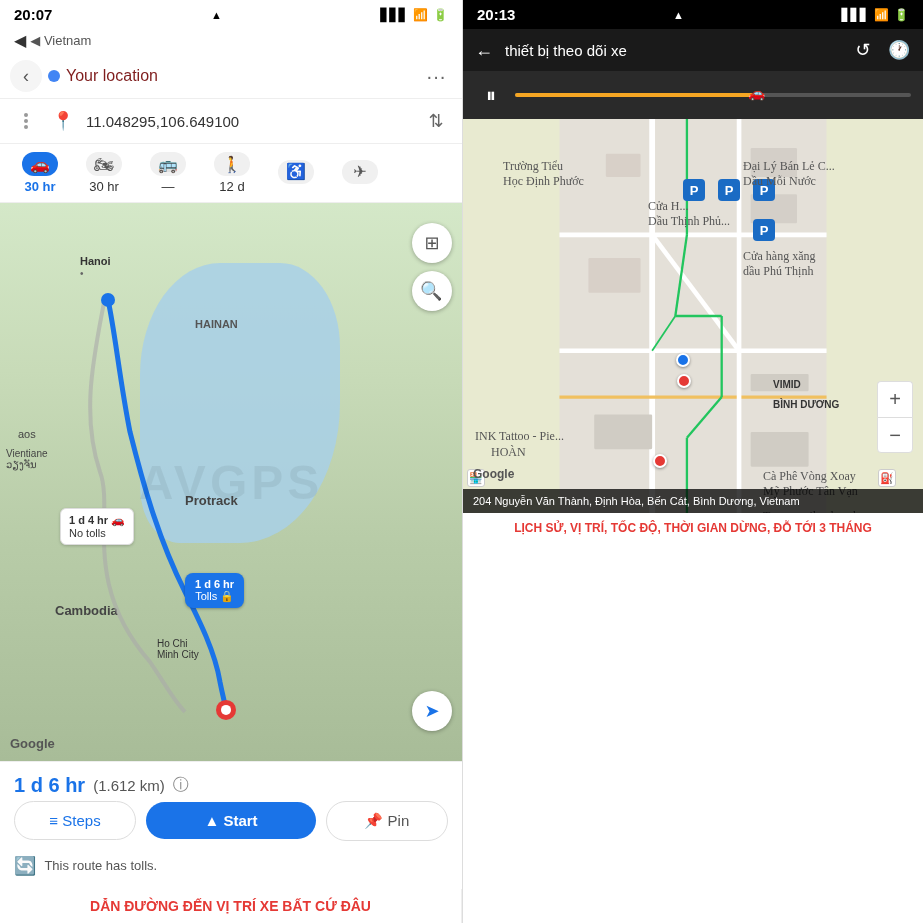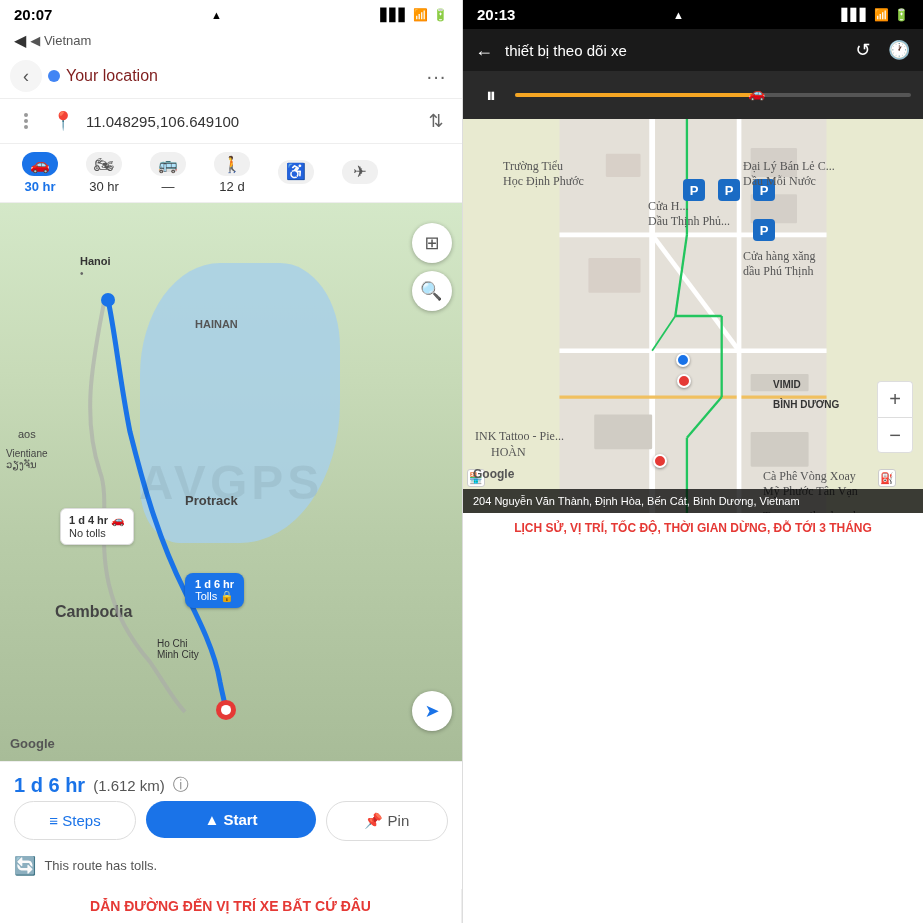--- a/index.html
+++ b/index.html
@@ -271,21 +271,21 @@
       left: 185px;
       font-size: 13px;
       font-weight: 600;
       color: #444;
     }
 
     .map-label-cambodia {
       position: absolute;
       top: 400px;
       left: 55px;
-      font-size: 16px;
+      font-size: 13px;
       font-weight: 600;
       color: #444;
     }
 
     .map-label-hochiminh {
       position: absolute;
       top: 435px;
       left: 157px;
       font-size: 10px;
       color: #333;
@@ -410,21 +410,21 @@
 
     .route-via {
       font-size: 13px;
       color: #666;
       margin-bottom: 10px;
     }
 
     .route-actions {
       display: flex;
       gap: 10px;
-      align-items: flex-start;
+      align-items: center;
       margin-bottom: 8px;
     }
 
     .btn-steps {
       flex: 1;
       padding: 10px;
       border: 1px solid #ddd;
       border-radius: 24px;
       background: #fff;
       font-size: 15px;

